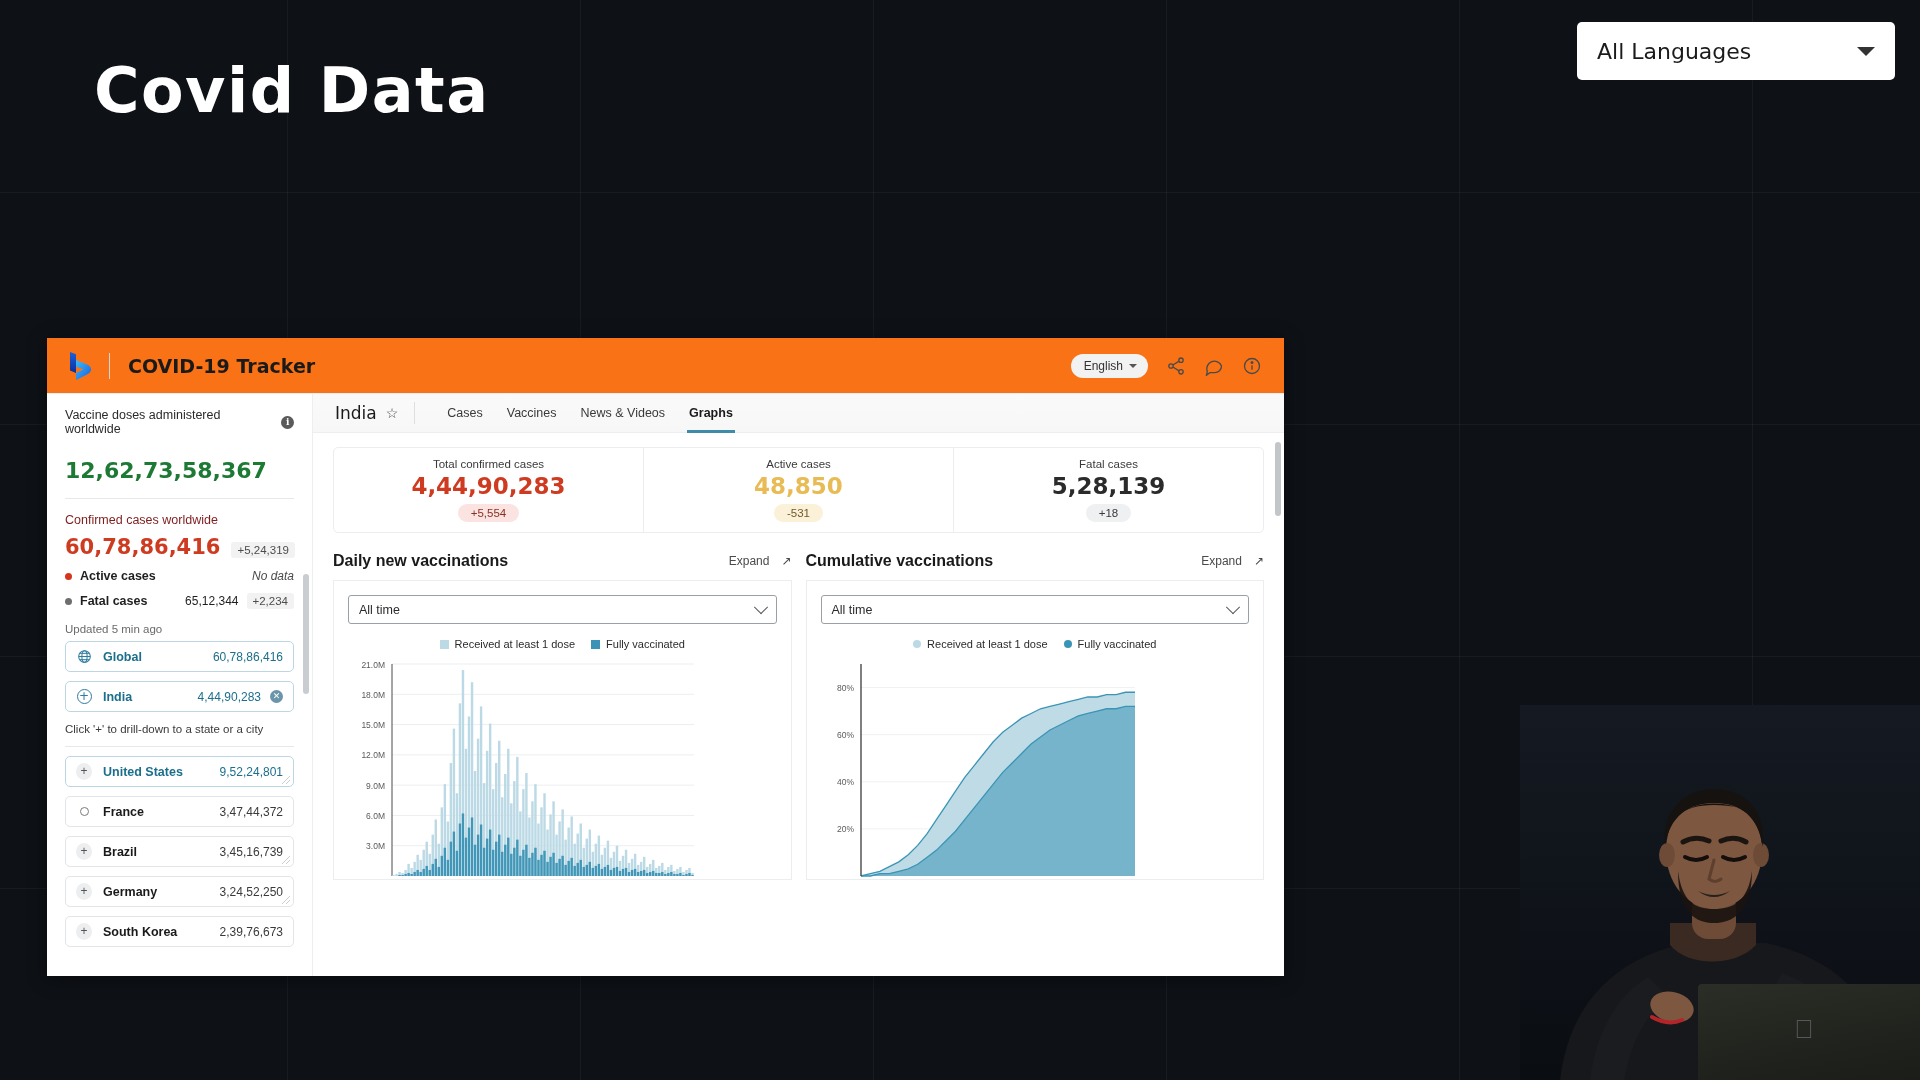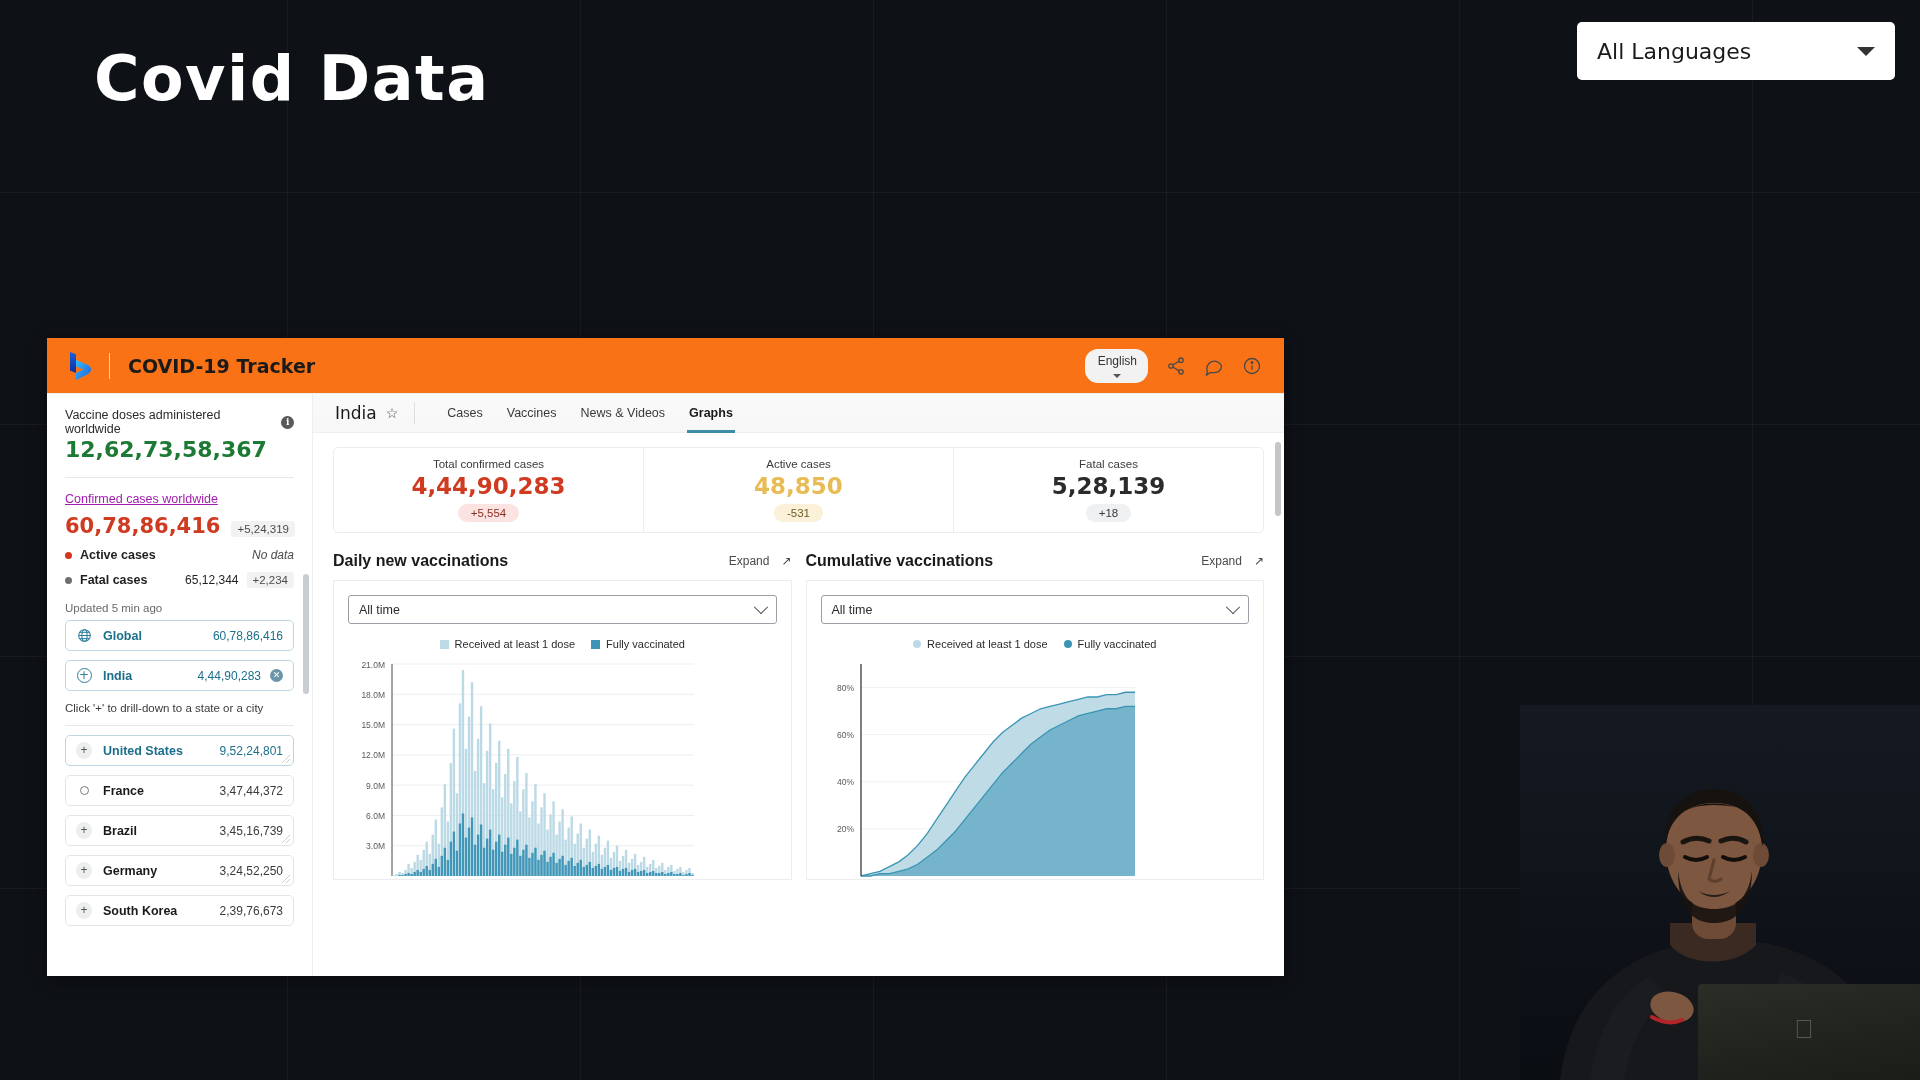--- a/index.html
+++ b/index.html
@@ -17,21 +17,21 @@
     background-image:
       linear-gradient(to right, rgba(255,255,255,0.045) 1px, transparent 1px),
       linear-gradient(to bottom, rgba(255,255,255,0.045) 1px, transparent 1px);
     background-size: 293px 232px;
     background-position: -6px -40px;
   }
 
   
   #slide-title {
     position: absolute;
-    left: 94px; top: 42px;
+    left: 94px; top: 54px;
     font-size: 62px;
     font-weight: 700;
     letter-spacing: 1.5px;
     color: #ffffff;
     font-family: "DejaVu Sans", sans-serif;
   }
 
   
   #lang-select {
     position: absolute;
@@ -83,21 +83,21 @@
     font-size: 19px; font-weight: 600; color: #1a1a1a;
     font-family: "DejaVu Sans", sans-serif;
   }
   #header-right {
     margin-left: auto; display: flex; align-items: center; gap: 18px;
   }
   #lang-pill {
     background: #f2f2f2; border-radius: 13px;
     padding: 5px 11px 5px 13px;
     display: flex; align-items: center; gap: 6px;
-    font-size: 12px; color: #333; flex-direction: column;
+    font-size: 12px; color: #333;
   }
   .mini-caret {
     width: 0; height: 0;
     border-left: 4px solid transparent;
     border-right: 4px solid transparent;
     border-top: 4px solid #555;
   }
   .hdr-icon { width: 20px; height: 20px; color: #4a4a4a; }
   .hdr-icon svg { width: 100%; height: 100%; display: block; }
 
@@ -116,25 +116,25 @@
   .side-label {
     font-size: 12.5px; color: #2b2b2b; display: flex; align-items: center; gap: 6px;
   }
   .info-dot {
     width: 13px; height: 13px; border-radius: 50%;
     background: #5a5a5a; color: #fff; font-size: 9px; font-weight: 700;
     display: inline-flex; align-items: center; justify-content: center;
     font-family: "DejaVu Serif", serif;
   }
   #vax-number {
-    font-size: 22px; font-weight: 600; color: #1d7a35; margin-top: 1px;
+    font-size: 22px; font-weight: 600; color: #1d7a35; margin-top: 22px;
     font-family: "DejaVu Sans", sans-serif;
   }
   .side-hr { height: 1px; background: #e6e8ea; margin: 15px 0 14px 0; }
-  #conf-label { font-size: 12.5px; color: #a21caf; text-decoration: underline; }
+  #conf-label { font-size: 12.5px; color: #7f1d1d; }
   #conf-row { display: flex; align-items: baseline; gap: 11px; margin-top: 8px; }
   #conf-number {
     font-size: 21px; font-weight: 600; color: #cf3b20;
     font-family: "DejaVu Sans", sans-serif;
   }
   .delta-chip {
     background: #f2f2f2; border-radius: 3px; padding: 2px 6px;
     font-size: 11.5px; color: #4c4c4c;
   }
   .case-row {

